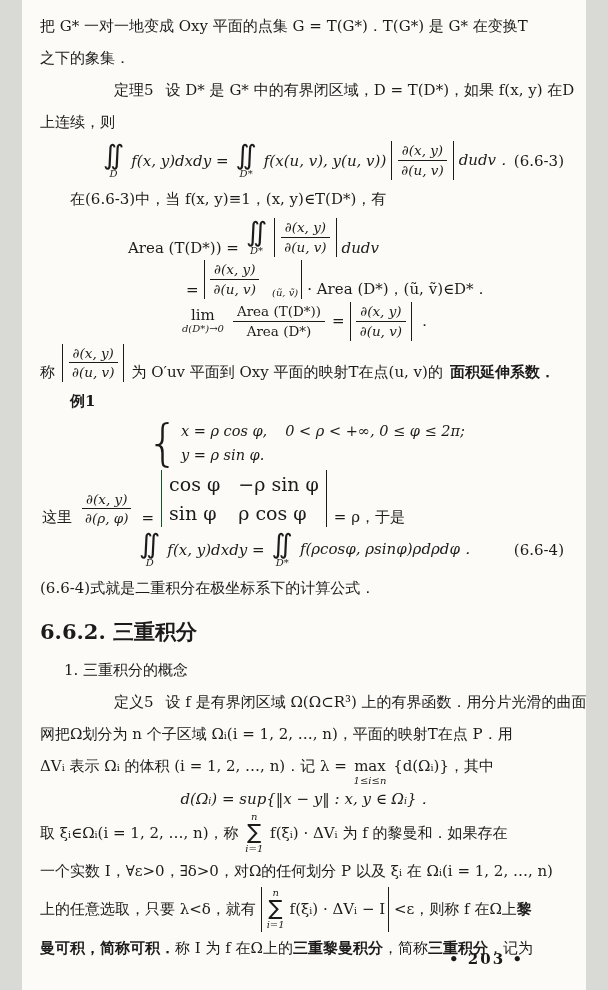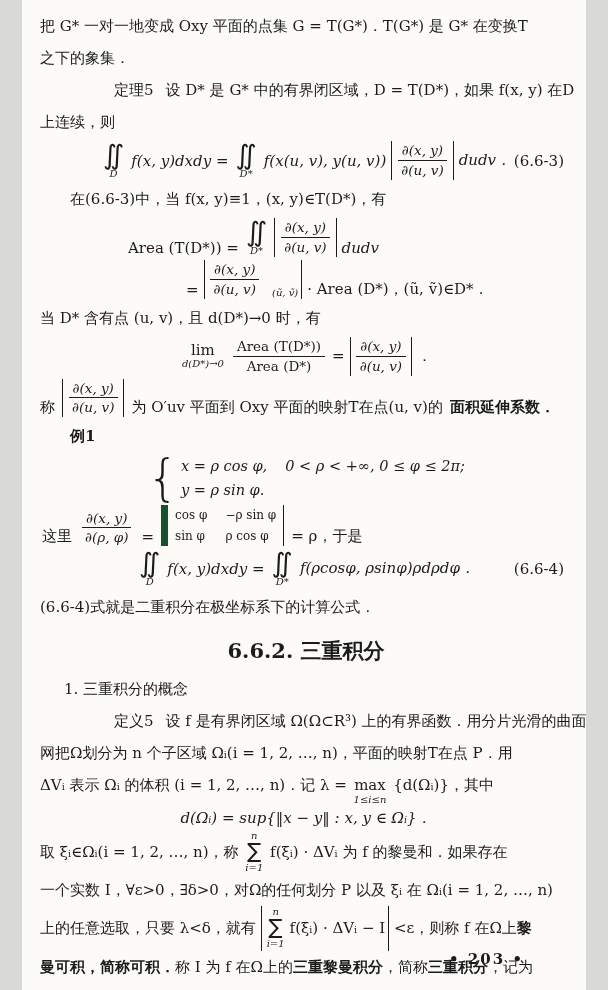--- a/index.html
+++ b/index.html
@@ -30,28 +30,28 @@
   .frac{display:inline-flex;flex-direction:column;align-items:center;
         vertical-align:middle;margin:0 2px;font-size:13.5px;line-height:1.25;}
   .frac .num{padding:0 4px 1px;border-bottom:1px solid #1b1b1b;}
   .frac .den{padding:1px 4px 0;}
   
   .bars{display:inline-flex;align-items:center;gap:3px;
         border-left:1px solid #1b1b1b;border-right:1px solid #1b1b1b;
         padding:1px 3px;vertical-align:middle;}
   .barsub{font-size:10px;align-self:flex-end;margin-left:7px;}
   .det{display:inline-grid;grid-template-columns:auto auto;column-gap:18px;row-gap:7px;
-       border-left:7px solid #14532d;border-right:1px solid #1b1b1b;
-       padding:3px 7px;font-size:12px;vertical-align:middle;}
+       border-left:1px solid #14532d;border-right:1px solid #1b1b1b;
+       padding:3px 7px;font-size:19px;vertical-align:middle;}
   
   .sys{display:flex;align-items:center;justify-content:center;gap:2px;margin:4px 0;}
   .brace{font-family:"DejaVu Sans",sans-serif;font-size:50px;font-weight:300;line-height:.9;}
   .sysrows{display:flex;flex-direction:column;gap:6px;font-size:14.5px;}
   .cond{margin-left:18px;}
-  .sect{font-size:21px;line-height:40px;margin:8px 0 2px;white-space:nowrap;text-align:center;}
+  .sect{font-size:21px;line-height:40px;margin:8px 0 2px;white-space:nowrap;}
   .subsect{line-height:32px;margin:0;text-indent:1.6em;white-space:nowrap;}
   .pageno{position:absolute;right:62px;bottom:22px;font-weight:bold;letter-spacing:2px;}
 </style>
 </head>
 <body>
 
 <div class="page">
   <div class="ct">
 
     <p class="line">把 G* 一对一地变成 Oxy 平面的点集 G = T(G*)．T(G*) 是 G* 在变换T</p>
@@ -102,21 +102,20 @@
       <span class="bars">
           <span class="frac mi">
             <span class="num">∂(x, y)</span>
             <span class="den">∂(u, v)</span>
           </span>
           <span class="barsub mi">(ũ, ṽ)</span>
         </span>
       <span>· Area (D*)，(ũ, ṽ)∈D*．</span>
     </div>
 
-    <p class="line">当 D* 含有点 (u, v)，且 d(D*)→0 时，有</p>
 
     <div class="eqrow">
       <span class="bigop">
           <span class="optext">lim</span>
           <span class="opsub mi">d(D*)→0</span>
         </span>
       <span class="frac">
           <span class="num">Area (T(D*))</span>
           <span class="den">Area (D*)</span>
         </span>

